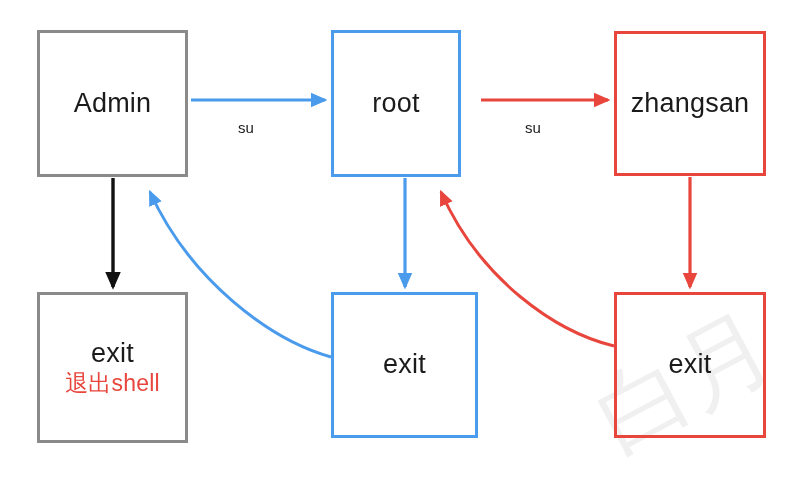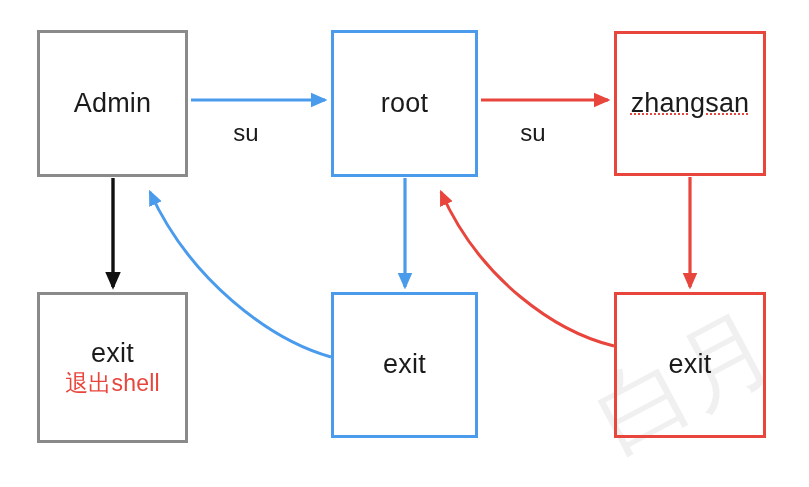--- a/index.html
+++ b/index.html
@@ -38,29 +38,28 @@
     font-size: 27px;
     color: #1b1b1b;
     letter-spacing: 0.2px;
     white-space: nowrap;
   }
   .node-label.sub {
     color: #e8453c;
     font-size: 23px;
   }
   .node-label.misspelled {
-    text-decoration: underline;
     text-decoration-style: dotted;
     text-decoration-color: #e8453c;
     text-decoration-thickness: 2px;
     text-underline-offset: 2px;
   }
   .edge-label {
     position: absolute;
-    font-size: 24px;
+    font-size: 15px;
     color: #1b1b1b;
     white-space: nowrap;
   }
   .watermark {
     position: absolute;
     font-size: 92px;
     color: rgba(170,170,170,0.18);
     font-family: "DejaVu Sans", sans-serif;
     transform: rotate(-28deg);
     user-select: none;
@@ -100,21 +99,21 @@
 
     <path d="M 331 357 C 270 340, 190 280, 150 192" fill="none" stroke="#4a9bec" stroke-width="3.0" marker-end="url(#arrow-blue)"></path>
 
     <path d="M 614 346 C 556 332, 480 280, 441 192" fill="none" stroke="#e8453c" stroke-width="3.0" marker-end="url(#arrow-red)"></path>
   </svg>
 
   <div class="node-box" style="left: 37px; top: 30px; width: 151px; height: 147px; border: 3px solid rgb(138, 138, 138);">
     <span class="node-label">Admin</span>
   </div>
 
-  <div class="node-box" style="left: 331px; top: 30px; width: 147px; height: 147px; border: 3px solid rgb(74, 155, 236);">
+  <div class="node-box" style="left: 331px; top: 30px; width: 130px; height: 147px; border: 3px solid rgb(74, 155, 236);">
     <span class="node-label">root</span>
   </div>
 
   <div class="node-box" style="left: 614px; top: 31px; width: 152px; height: 145px; border: 3px solid rgb(232, 69, 60);">
     <span class="node-label misspelled">zhangsan</span>
   </div>
 
   <div class="node-box" style="left: 37px; top: 292px; width: 151px; height: 151px; border: 3px solid rgb(138, 138, 138);">
     <span class="node-label">exit</span>
     <span class="node-label sub">退出shell</span>

